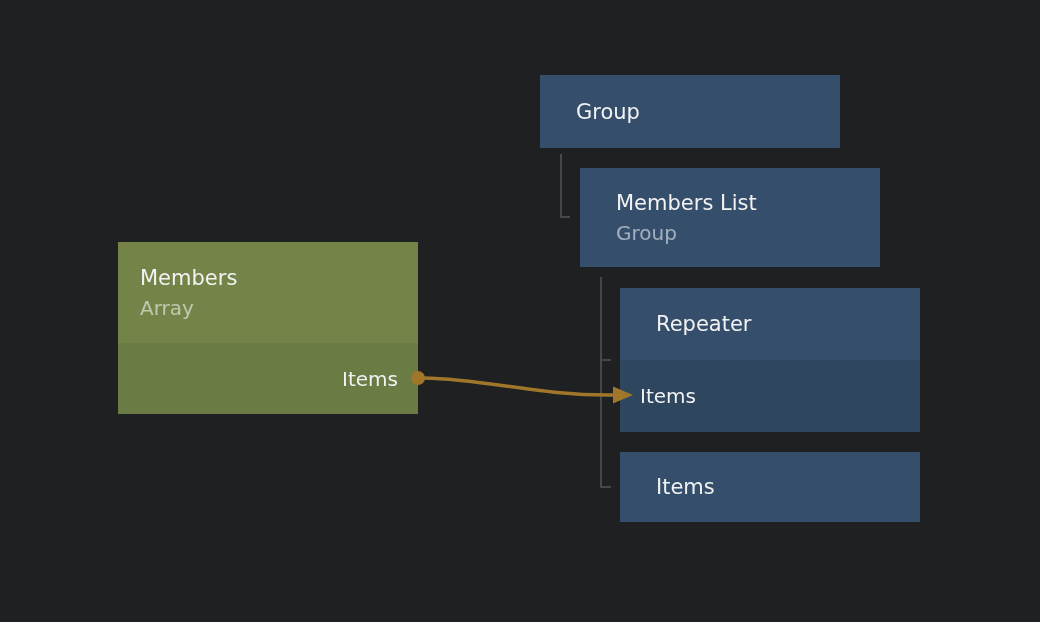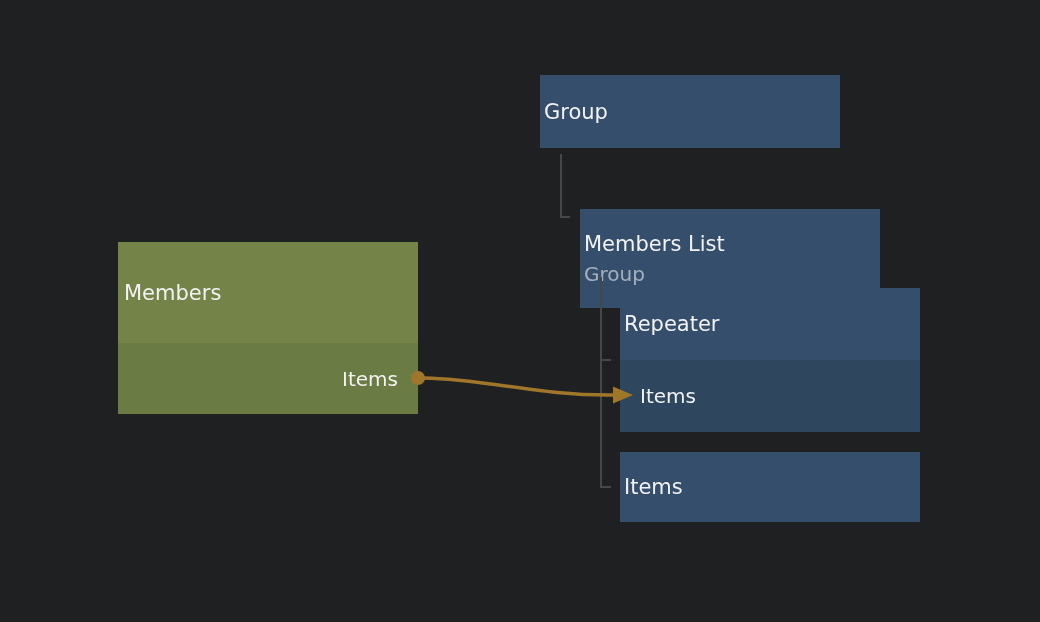--- a/index.html
+++ b/index.html
@@ -30,21 +30,21 @@
     z-index: 1;
   }
   .node .fill-blue   { background: var(--node-blue); }
   .node .fill-bluerow{ background: var(--node-blue-row); }
   .node .fill-green  { background: var(--green-header); }
   .node .fill-greenrow{ background: var(--green-row); }
   .section {
     display: flex;
     flex-direction: column;
     justify-content: center;
-    padding-left: 4px;
+    padding-left: 36px;
     width: 100%;
   }
   .title {
     color: var(--title-color);
     font-size: 21px;
     line-height: 30px;
     white-space: nowrap;
   }
   .subtitle {
     color: var(--subtitle-color);
@@ -57,21 +57,21 @@
     align-items: center;
     width: 100%;
   }
   .port-label {
     color: var(--title-color);
     font-size: 20px;
     white-space: nowrap;
   }
   .port-row.align-right { justify-content: flex-end; padding-right: 20px; }
   .port-row.align-left  { justify-content: flex-start; padding-left: 20px; }
-  .green-pad { padding-left: 6px; }
+  .green-pad { padding-left: 22px; }
   svg.overlay {
     position: absolute;
     left: 0; top: 0;
     width: 1040px; height: 622px;
     z-index: 3;
     pointer-events: none;
   }
   .tree-line { stroke: var(--tree-line); stroke-width: 2; fill: none; }
   .conn-line { stroke: var(--arrow-color); stroke-width: 3.5; fill: none; }
   .conn-fill { fill: var(--arrow-color); }
@@ -80,30 +80,31 @@
 <body>
 
 <div class="canvas">
 
   <div class="node" style="left:540px; top:75px; height:73px;">
     <div class="section fill-blue" style="height:73px;">
       <div class="title">Group</div>
     </div>
   </div>
 
-  <div class="node" style="left:580px; top:168px; height:112px;margin-top:41px;">
+  <div class="node" style="left:580px; top:168px; height:112px;">
     <div class="section fill-blue" style="height:99px;">
       <div class="title">Members List</div>
       <div class="subtitle">Group</div>
     </div>
   </div>
 
   <div class="node" style="left:118px; top:242px; height:172px;">
     <div class="section fill-green green-pad" style="height:101px;">
       <div class="title">Members</div>
+      <div class="subtitle">Array</div>
     </div>
     <div class="port-row align-right fill-greenrow" style="height:71px;">
       <span class="port-label">Items</span>
     </div>
   </div>
 
   <div class="node" style="left:620px; top:288px; height:167px;">
     <div class="section fill-blue" style="height:72px;">
       <div class="title">Repeater</div>
     </div>

